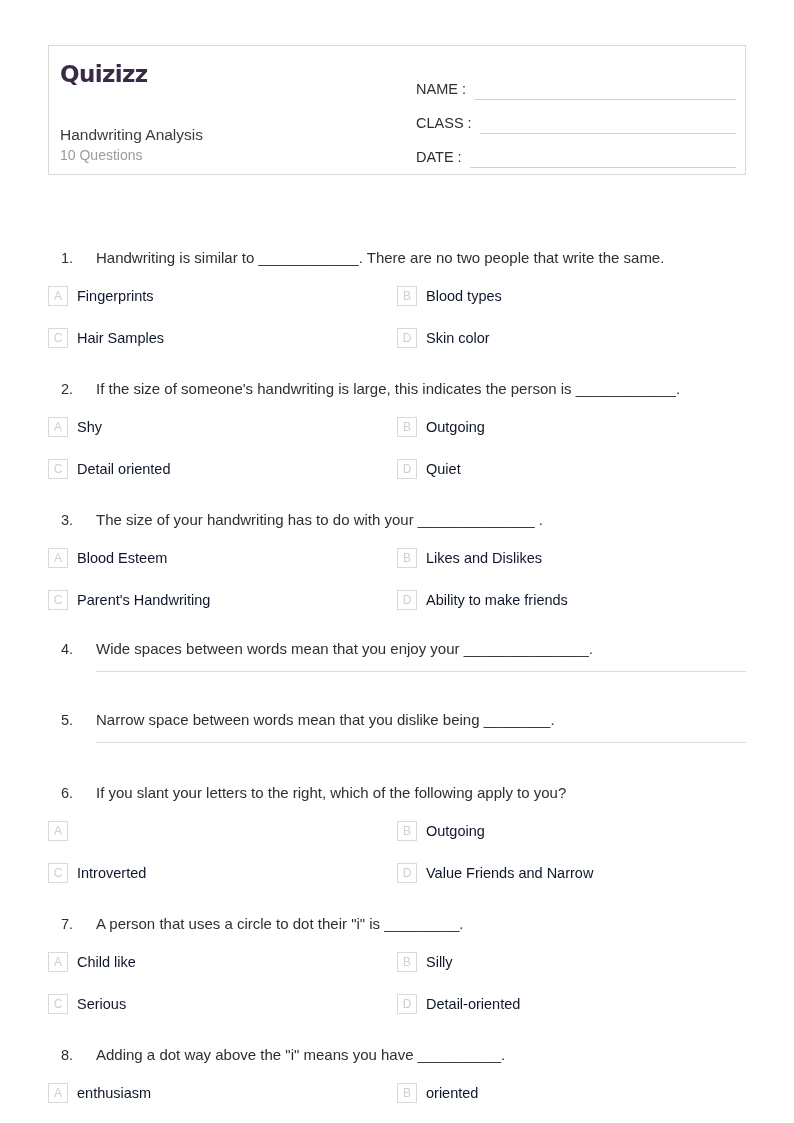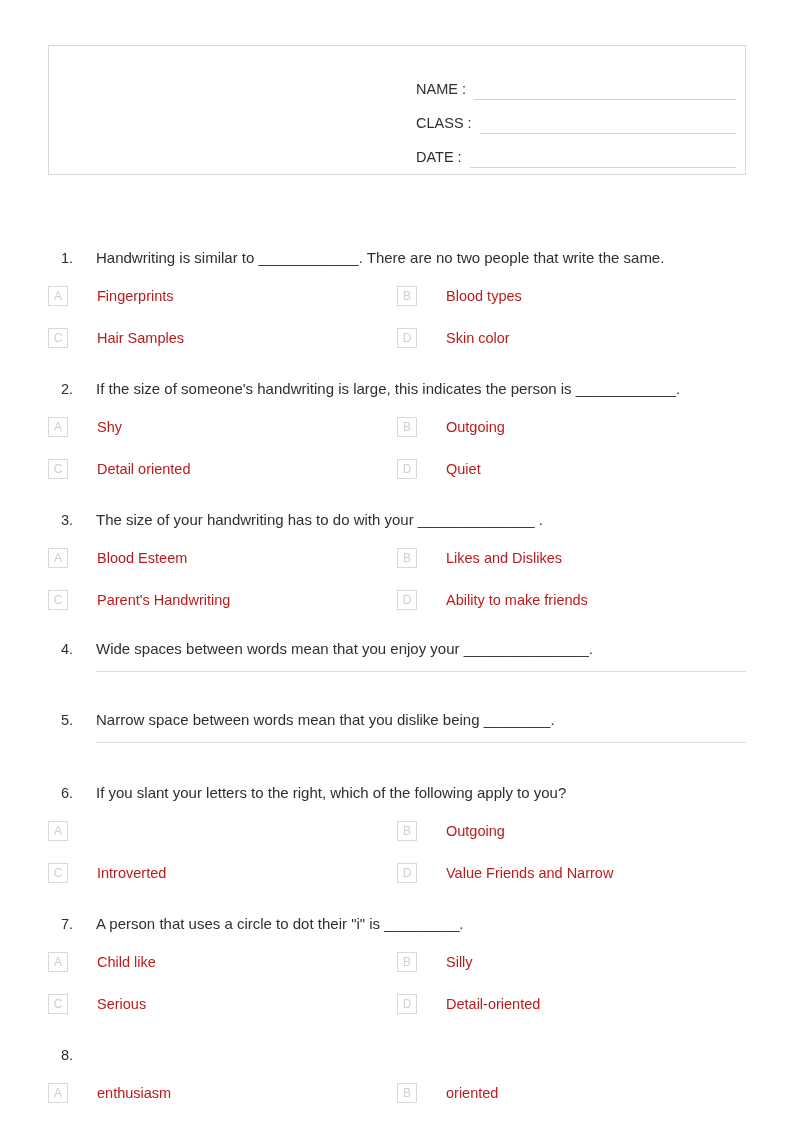--- a/index.html
+++ b/index.html
@@ -146,31 +146,36 @@
     height: 20px;
     flex: 0 0 20px;
     border: 1px solid #d9d9d9;
     box-sizing: border-box;
     color: #cfcfcf;
     font-size: 12px;
     line-height: 18px;
     text-align: center;
   }
   .opt-text {
-    margin-left: 29px;
+    margin-left: 9px;
     font-size: 14.5px;
-    color: #b91c1c;
+    color: #0f172a;
     line-height: 20px;
   }
 </style>
 </head>
 <body>
 
 <div class="header-card">
 
+  <div class="header-left">
+    <div class="brand-logo">Quizizz</div>
+    <div class="quiz-title">Handwriting Analysis</div>
+    <div class="quiz-sub">10 Questions</div>
+  </div>
 
   <div class="header-right">
     <div class="field-row">
       <span class="field-label">NAME :</span>
       <span class="field-line"></span>
     </div>
     <div class="field-row">
       <span class="field-label">CLASS :</span>
       <span class="field-line"></span>
     </div>
@@ -312,20 +317,21 @@
         </div>
         <div class="option">
           <span class="opt-letter">D</span>
           <span class="opt-text">Detail-oriented</span>
         </div>
       </div>
     </div>
     <div class="question-block" style="margin-bottom: 4px;">
       <div class="q-line" style="padding-top: 16px; padding-bottom: 0px;">
         <div class="q-num">8.</div>
+        <div class="q-text">Adding a dot way above the "i" means you have __________.</div>
       </div>
       <div class="options" style="margin-top: 7px;">
         <div class="option">
           <span class="opt-letter">A</span>
           <span class="opt-text">enthusiasm</span>
         </div>
         <div class="option">
           <span class="opt-letter">B</span>
           <span class="opt-text">oriented</span>
         </div>

